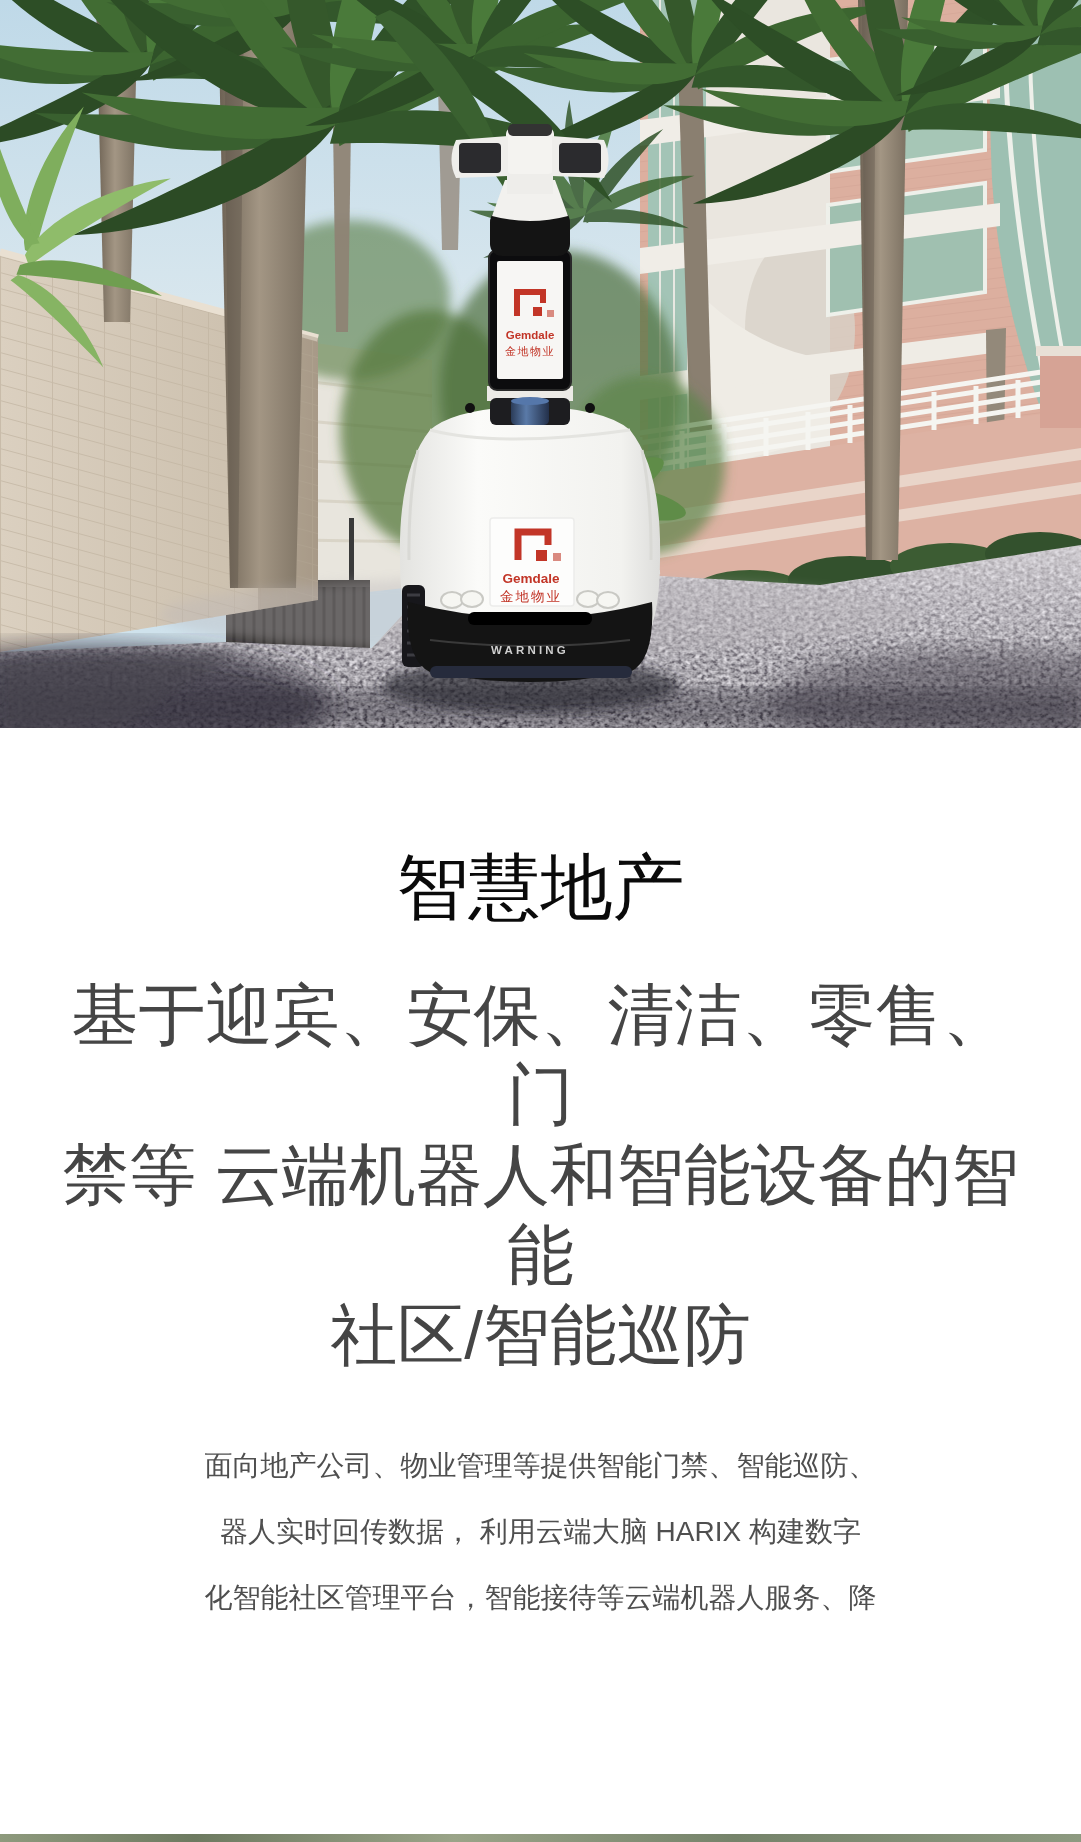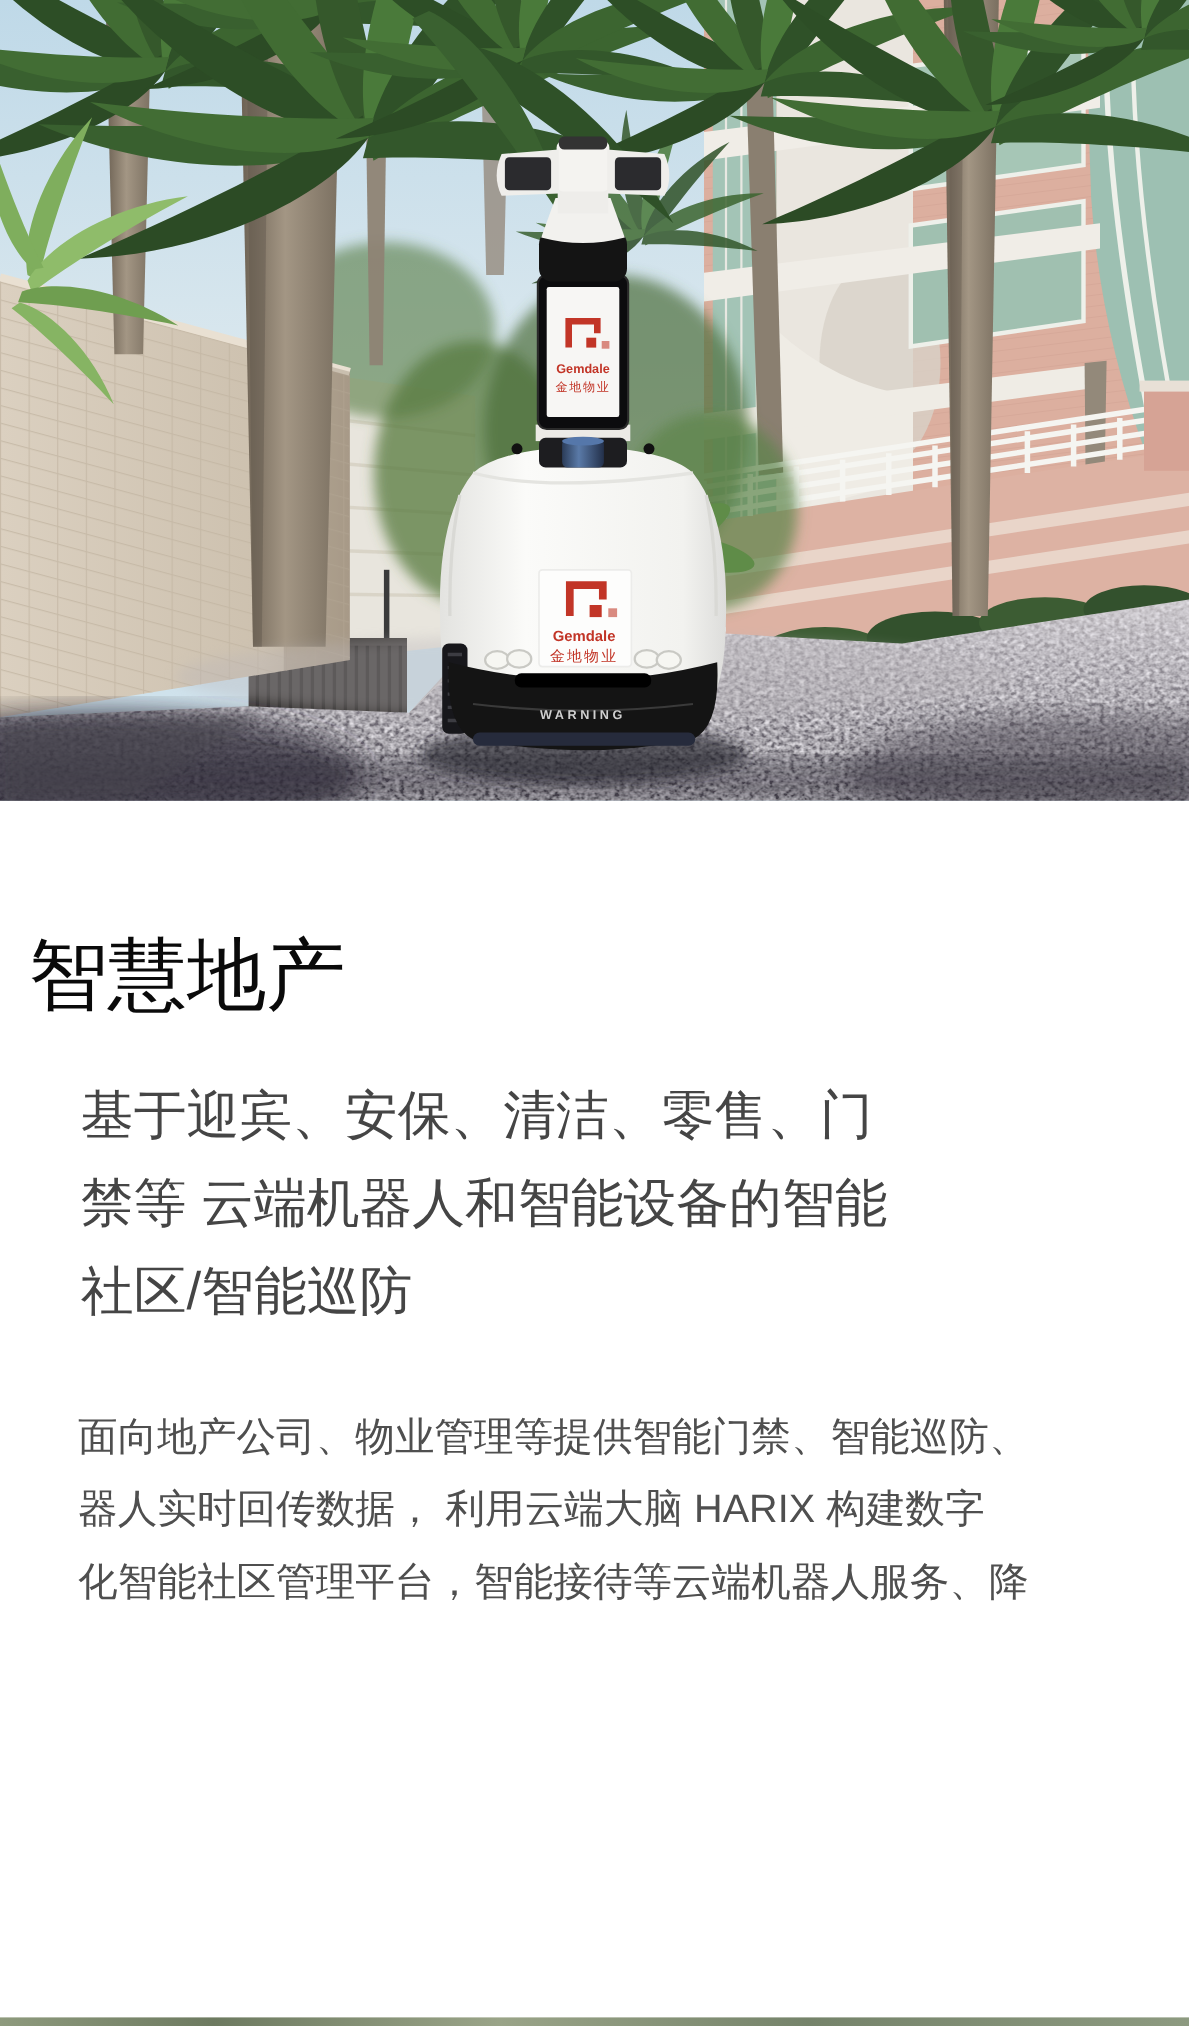--- a/index.html
+++ b/index.html
@@ -1,23 +1,23 @@
 <!DOCTYPE html>
 <html><head>
 <meta charset="utf-8">
 <style>
   html,body{margin:0;padding:0;background:#fff;}
   body{font-family:"Liberation Sans", sans-serif;}
   .page{position:relative;width:1081px;height:1842px;background:#fff;overflow:hidden;}
   .hero{position:relative;width:1081px;height:728px;overflow:hidden;background:#cfe2ec;}
   .hero svg{display:block;width:1081px;height:728px;}
-  .content{text-align:left;padding-left:26px;}
+  .content{text-align:center;}
   .title{margin:120px 0 0 0;font-size:72px;line-height:78px;font-weight:500;color:#0a0a0a;}
-  .subtitle{margin:49px auto 0;width:960px;font-size:48px;line-height:80px;font-weight:400;color:#454545;}
-  .paragraph{margin:58px auto 0;width:965px;font-size:36px;line-height:66px;font-weight:400;color:#4f4f4f;}
+  .subtitle{margin:49px auto 0;width:960px;font-size:67px;line-height:80px;font-weight:400;color:#454545;}
+  .paragraph{margin:58px auto 0;width:965px;font-size:28px;line-height:66px;font-weight:400;color:#4f4f4f;}
   .next-strip{position:absolute;left:0;bottom:0;width:1081px;height:8px;
     background:linear-gradient(90deg,#8e9a7d 0%,#6d7a60 18%,#9aa488 42%,#75836a 68%,#8d9a80 100%);}
   .wm{font-family:"Liberation Sans", sans-serif;}
 </style>
 </head>
 <body>
 
 <div class="page">
 
   <div class="hero">

